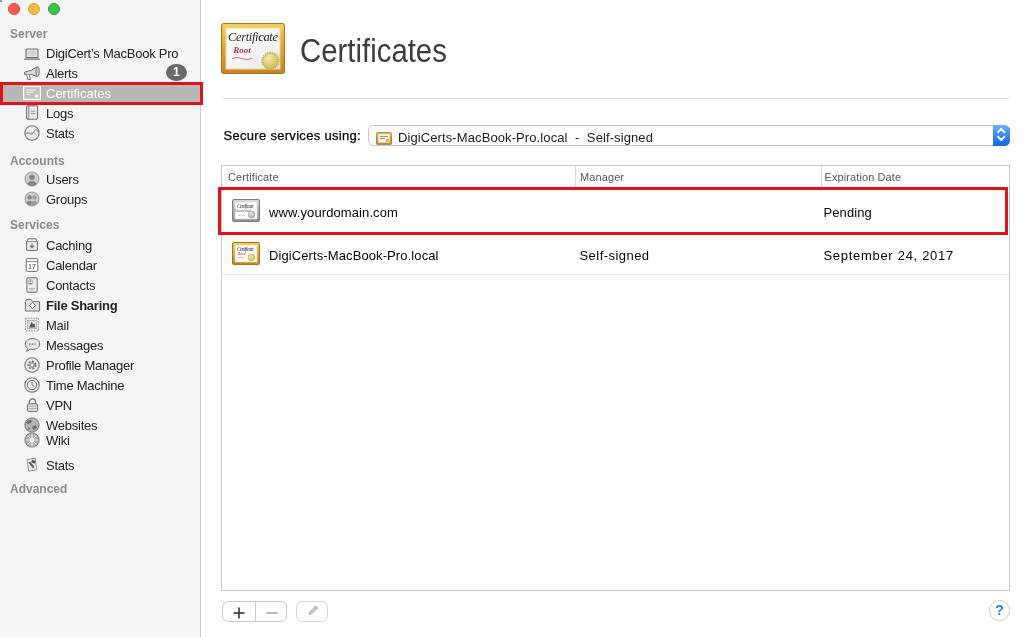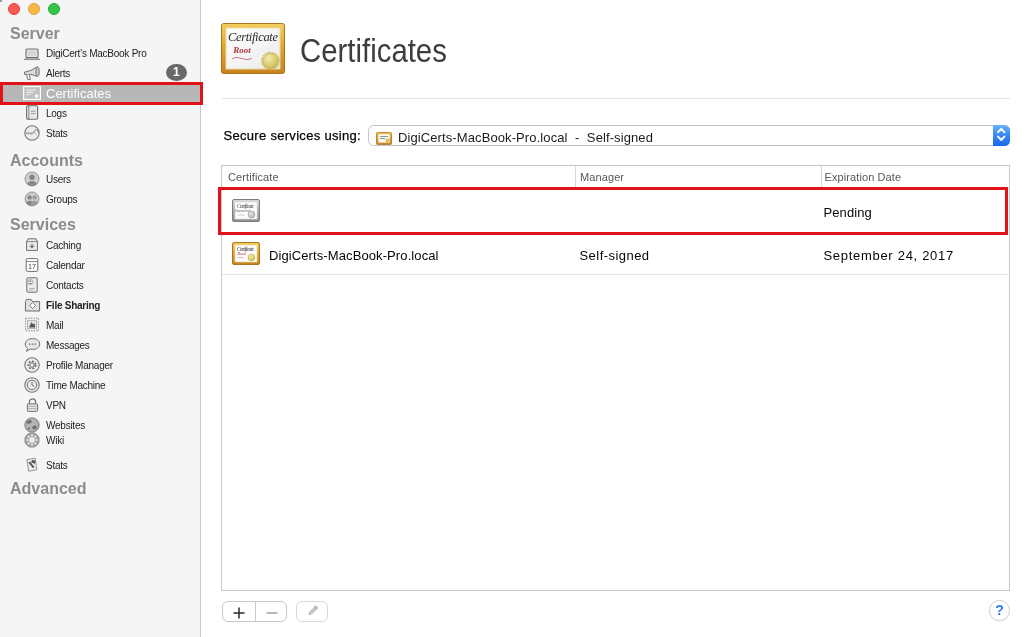--- a/index.html
+++ b/index.html
@@ -3,24 +3,24 @@
 <meta charset="utf-8">
 <style>
   * { margin:0; padding:0; box-sizing:border-box; }
   html,body { width:1029px; height:637px; }
   body { position:relative; font-family:"Liberation Sans", sans-serif; background:#fff; overflow:hidden; }
   .abs { position:absolute; }
 
   
   .sidebar { left:0; top:0; width:201px; height:637px; background:#f5f5f5; border-right:1px solid #c8c8ca; }
   .light { width:12px; height:12px; border-radius:50%; top:3.2px; }
-  .hdr { left:10px; font-size:16px; font-weight:bold; color:#8b8b90; line-height:18px; }
+  .hdr { left:10px; font-size:12px; font-weight:bold; color:#8b8b90; line-height:18px; }
   .row { left:0; width:200px; height:20px; }
   .row .ic { position:absolute; left:23px; top:2px; width:17px; height:17px; }
-  .row .tx { position:absolute; left:46px; top:0; font-size:10px; line-height:22px; color:#232325; white-space:nowrap; letter-spacing:-0.25px; }
+  .row .tx { position:absolute; left:46px; top:0; font-size:13px; line-height:22px; color:#232325; white-space:nowrap; letter-spacing:-0.25px; }
   .selrow { left:0; top:84.5px; width:200px; height:17.5px; background:#b7b7b7; }
   .badge { left:166px; top:64px; width:20.5px; height:17px; border-radius:50%; background:#69696c; color:#fff; font-size:12px; font-weight:bold; text-align:center; line-height:17px; }
   .redbox-sb { left:0; top:82px; width:203px; height:23px; border:3px solid #e11219; z-index:6; }
 
   
   .title { left:300px; top:33.6px; font-size:33px; line-height:33px; color:#3d3d40; letter-spacing:0; transform:scaleX(0.89); transform-origin:0 0; }
   .hline { left:222px; top:97.5px; width:788px; height:1px; background:#e2e2e2; }
   .lbl { left:223.5px; top:128.8px; font-size:13px; line-height:13px; color:#060606; letter-spacing:0.3px; -webkit-text-stroke:0.25px #000; }
 
   .dd { left:368px; top:125px; width:642px; height:21px; border:1px solid #c3c3c6; border-radius:5.5px; background:#fff; }
@@ -306,20 +306,21 @@
               <stop offset="1" stop-color="#a9a9ad"></stop>
             </radialGradient>
 </defs>
 <rect x="0.5" y="0.5" width="27" height="22" rx="1.5" fill="url(#gfC)" stroke="#7e7e82"></rect>
 <rect x="3" y="3" width="22" height="17" fill="#fcfcfc" stroke="#d9d9db" stroke-width="0.6"></rect>
 <text x="13.5" y="8.6" font-family="Liberation Serif" font-style="italic" font-size="5.4" text-anchor="middle" fill="#4a4a4e" textLength="17">Certificate</text>
 <text x="10.5" y="13.4" font-family="Liberation Serif" font-style="italic" font-size="4.4" text-anchor="middle" fill="#6e6e72">Standard</text>
 <path d="M6.5 16.5 q3 -1.4 6 0" fill="none" stroke="#9a9a9e" stroke-width="0.5"></path>
 <circle cx="19.5" cy="15.5" r="3.4" fill="url(#gsC)" stroke="#8e8e92" stroke-width="0.5"></circle>
 </svg></span>
+    <span class="cell" style="left:47px;">www.yourdomain.com</span>
     <span class="cell" style="left:601.5px;">Pending</span>
   </div>
   <div class="trow" style="top:66px;">
     <span class="abs" style="left:10px; top:10px;"><svg width="28" height="23" viewBox="0 0 28 23">
 <defs>
 <linearGradient id="gfB" x1="0" y1="0" x2="0" y2="1">
               <stop offset="0" stop-color="#f2cf5e"></stop>
               <stop offset="0.45" stop-color="#e3a62f"></stop>
               <stop offset="1" stop-color="#c8821f"></stop>
             </linearGradient>

